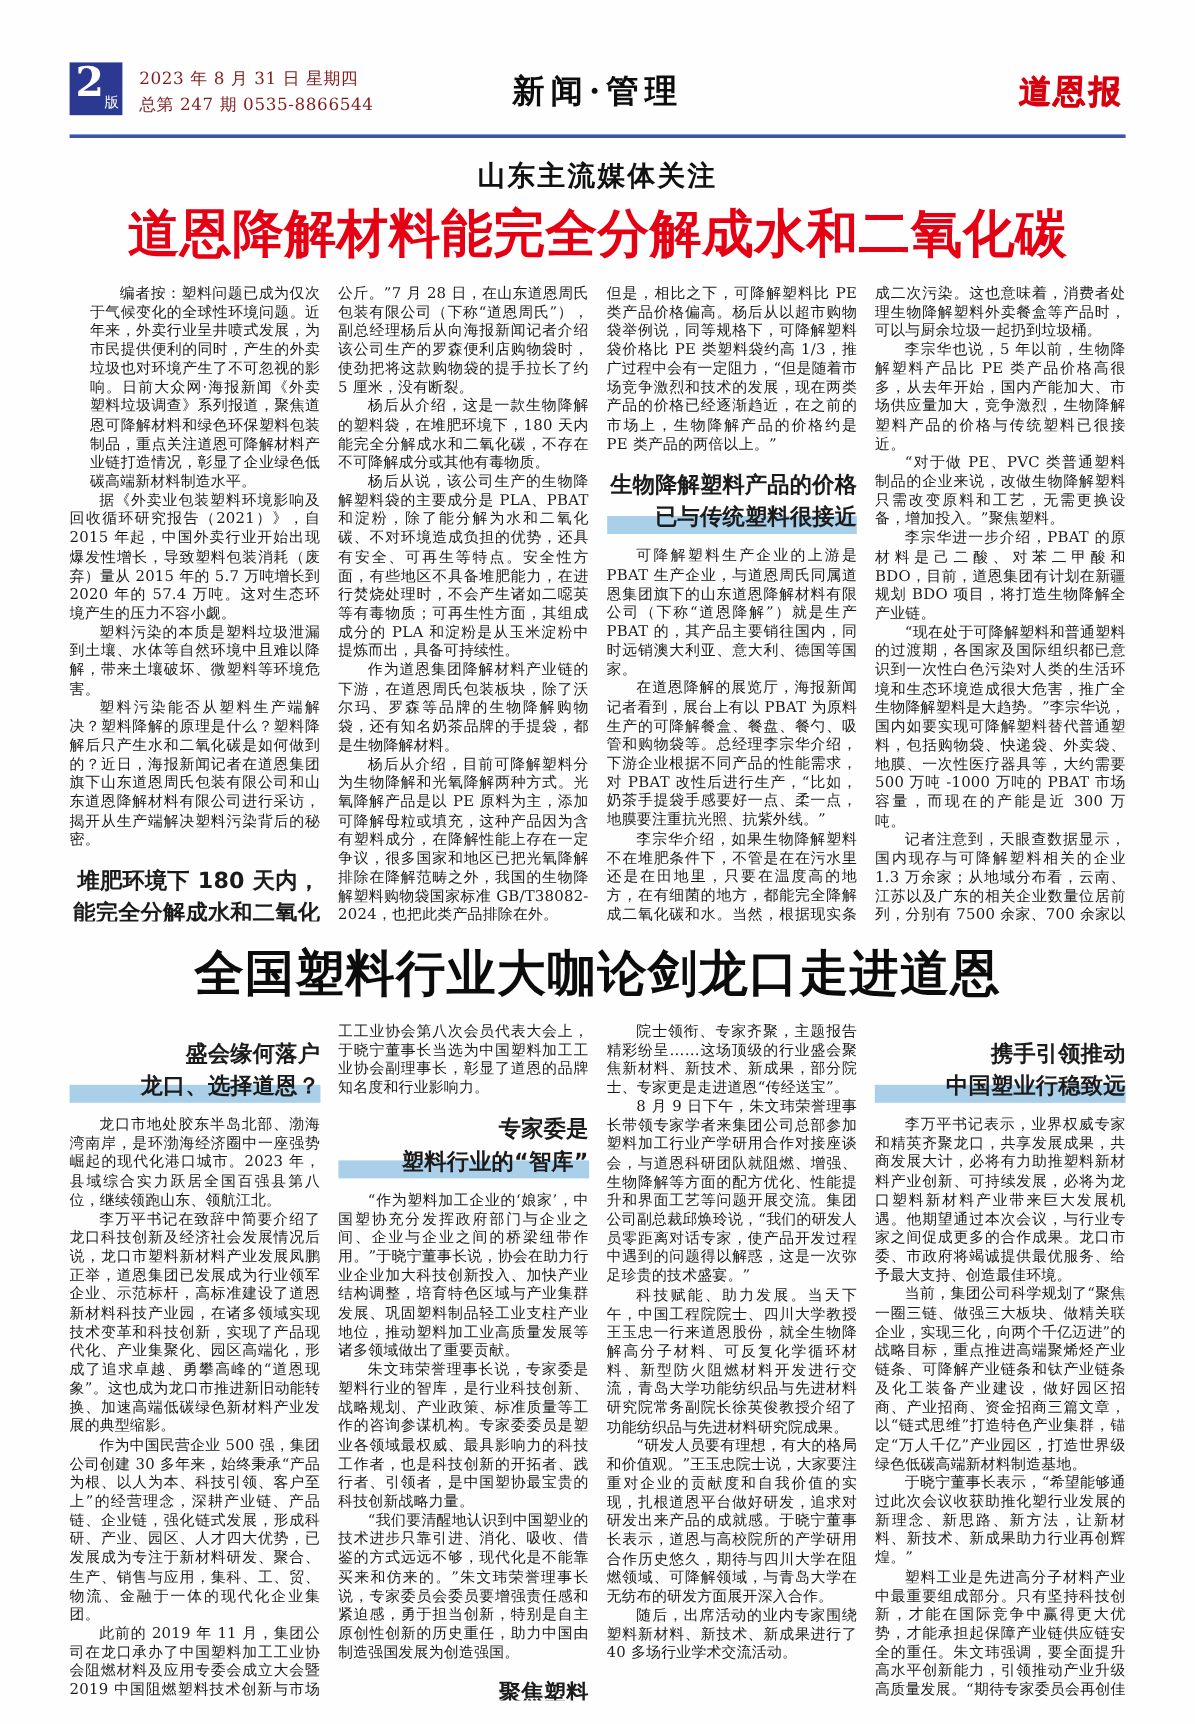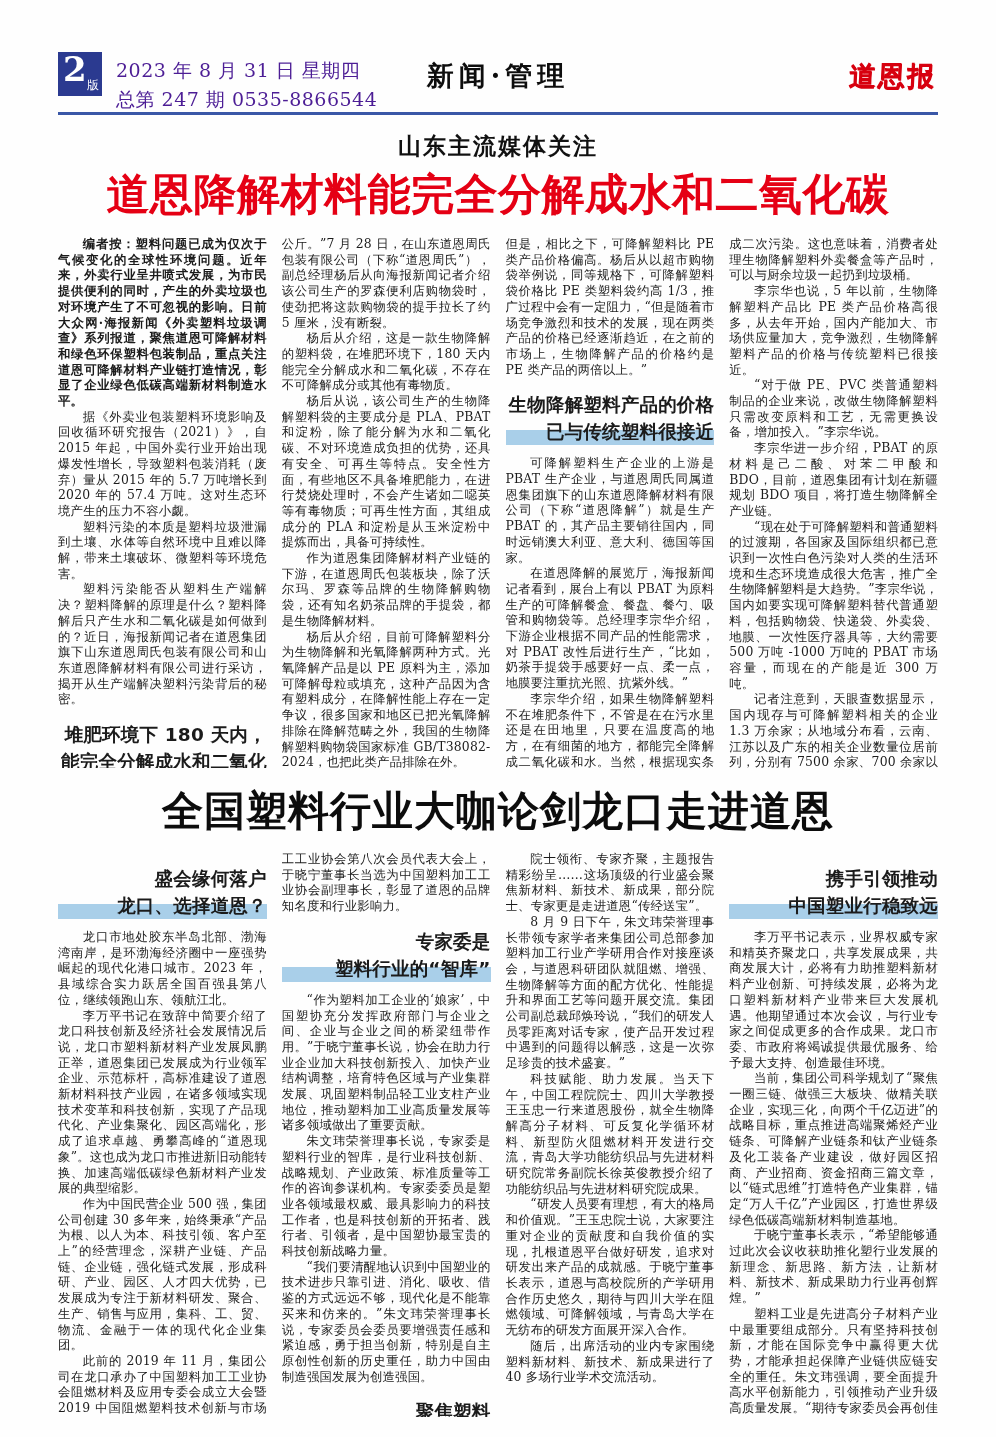--- a/index.html
+++ b/index.html
@@ -18,21 +18,21 @@
   }
   .page-no-box .no {
     position: absolute; left: 5px; top: -3px;
     font-size: 34px; font-weight: bold; font-family: "DejaVu Serif", serif;
   }
   .page-no-box .no-label {
     position: absolute; right: 3px; bottom: 2px; font-size: 12px;
   }
   .date-block {
     position: absolute; left: 58px; top: 6px;
-    font-size: 19px; line-height: 1.55; color: #4c1d95; letter-spacing: 0.5px;
+    font-size: 14px; line-height: 1.55; color: #7f1d1d; letter-spacing: 0.5px;
   }
   .section-title {
     position: absolute; left: 50%; transform: translateX(-50%); top: 8px;
     font-size: 27px; font-weight: bold; letter-spacing: 5px; color: #0d0d0d;
   }
   .masthead {
     position: absolute; right: 2px; top: 8px;
     color: #d7000f; font-size: 27px; font-weight: bold;
     letter-spacing: 2px; transform: skewX(-3deg);
     text-shadow: 0.5px 0.5px 0 #d7000f;
@@ -55,21 +55,21 @@
   .cols { display: flex; gap: 15px; }
   .col  { flex: 1 1 0; overflow: hidden; }
   .cols-a1 .col { height: 532px; }
   .cols-a2 .col { height: 566px; }
   .blk {
     font-size: 12.4px; line-height: 15.7px; text-align: justify;
     margin: 0; letter-spacing: 0.2px;
   }
   .blk.para { text-indent: 2em; }
   .blk.cont { text-indent: 0; }
-  .blk.note { text-indent: 2em; font-weight: bold; }
+  .blk.note { text-indent: 2em; font-weight: normal; margin-left: 17px; }
   .blk.subhead {
     position: relative; text-align: right; font-weight: bold;
     font-size: 18.5px; line-height: 27px; margin: 14px 0 10px 0;
     font-family: "DejaVu Sans", sans-serif; text-indent: 0;
   }
   .blk.subhead::after {
     content: ""; position: absolute; left: -10px; right: -10px;
     bottom: 0px; height: 15px; background: #a9cfe9; z-index: 0;
   }
   .blk.subhead .subhead-text {
@@ -119,21 +119,21 @@
           <div class="blk cont">但是，相比之下，可降解塑料比 PE 类产品价格偏高。杨后从以超市购物袋举例说，同等规格下，可降解塑料袋价格比 PE 类塑料袋约高 1/3，推广过程中会有一定阻力，“但是随着市场竞争激烈和技术的发展，现在两类产品的价格已经逐渐趋近，在之前的市场上，生物降解产品的价格约是 PE 类产品的两倍以上。”</div>
           <div class="blk subhead"><span class="subhead-text">生物降解塑料产品的价格
 已与传统塑料很接近</span></div>
           <div class="blk para">可降解塑料生产企业的上游是 PBAT 生产企业，与道恩周氏同属道恩集团旗下的山东道恩降解材料有限公司（下称“道恩降解”）就是生产 PBAT 的，其产品主要销往国内，同时远销澳大利亚、意大利、德国等国家。</div>
           <div class="blk para">在道恩降解的展览厅，海报新闻记者看到，展台上有以 PBAT 为原料生产的可降解餐盒、餐盘、餐勺、吸管和购物袋等。总经理李宗华介绍，下游企业根据不同产品的性能需求，对 PBAT 改性后进行生产，“比如，奶茶手提袋手感要好一点、柔一点，地膜要注重抗光照、抗紫外线。”</div>
           <div class="blk para">李宗华介绍，如果生物降解塑料不在堆肥条件下，不管是在在污水里还是在田地里，只要在温度高的地方，在有细菌的地方，都能完全降解成二氧化碳和水。当然，根据现实条件的不同，降解时间或短或长，但最多两年就能完全降解，不会造</div>
         </div>
       <div class="col">
           <div class="blk cont">成二次污染。这也意味着，消费者处理生物降解塑料外卖餐盒等产品时，可以与厨余垃圾一起扔到垃圾桶。</div>
           <div class="blk para">李宗华也说，5 年以前，生物降解塑料产品比 PE 类产品价格高很多，从去年开始，国内产能加大、市场供应量加大，竞争激烈，生物降解塑料产品的价格与传统塑料已很接近。</div>
-          <div class="blk para">“对于做 PE、PVC 类普通塑料制品的企业来说，改做生物降解塑料只需改变原料和工艺，无需更换设备，增加投入。”李宗华说。</div>
+          <div class="blk para">“对于做 PE、PVC 类普通塑料制品的企业来说，改做生物降解塑料只需改变原料和工艺，无需更换设备，增加投入。”聚焦塑料。</div>
           <div class="blk para">李宗华进一步介绍，PBAT 的原材料是己二酸、对苯二甲酸和 BDO，目前，道恩集团有计划在新疆规划 BDO 项目，将打造生物降解全产业链。</div>
           <div class="blk para">“现在处于可降解塑料和普通塑料的过渡期，各国家及国际组织都已意识到一次性白色污染对人类的生活环境和生态环境造成很大危害，推广全生物降解塑料是大趋势。”李宗华说，国内如要实现可降解塑料替代普通塑料，包括购物袋、快递袋、外卖袋、地膜、一次性医疗器具等，大约需要 500 万吨 -1000 万吨的 PBAT 市场容量，而现在的产能是近 300 万吨。</div>
           <div class="blk para">记者注意到，天眼查数据显示，国内现存与可降解塑料相关的企业 1.3 万余家；从地域分布看，云南、江苏以及广东的相关企业数量位居前列，分别有 7500 余家、700 余家以及 600 余家。</div>
         </div>
     </div>
   </section>
 
   <section class="article">
     <h1 class="headline black">全国塑料行业大咖论剑龙口走进道恩</h1>
     <div class="cols cols-a2">

